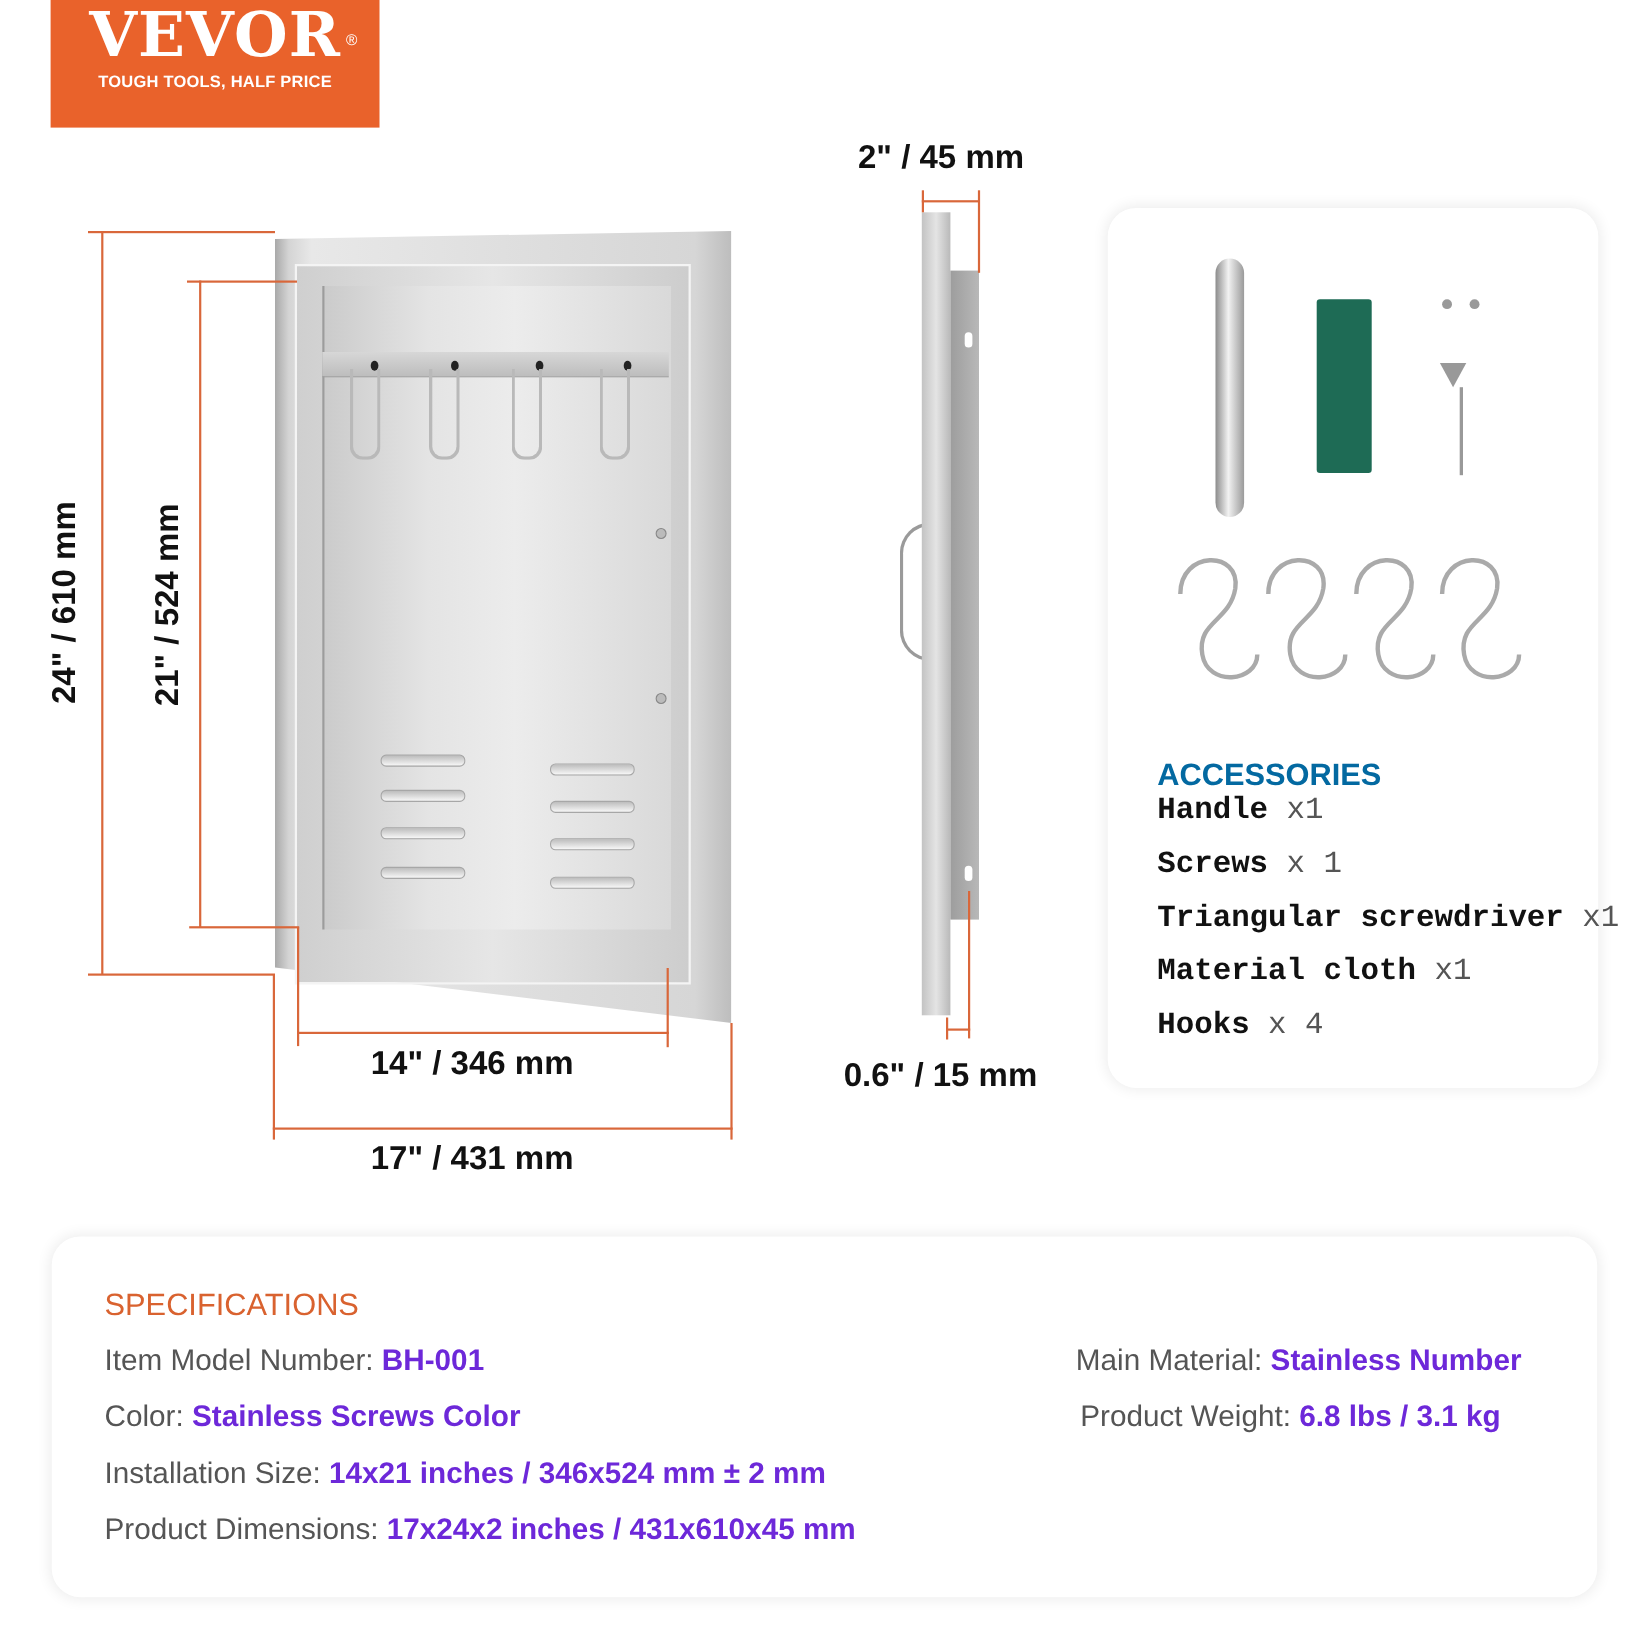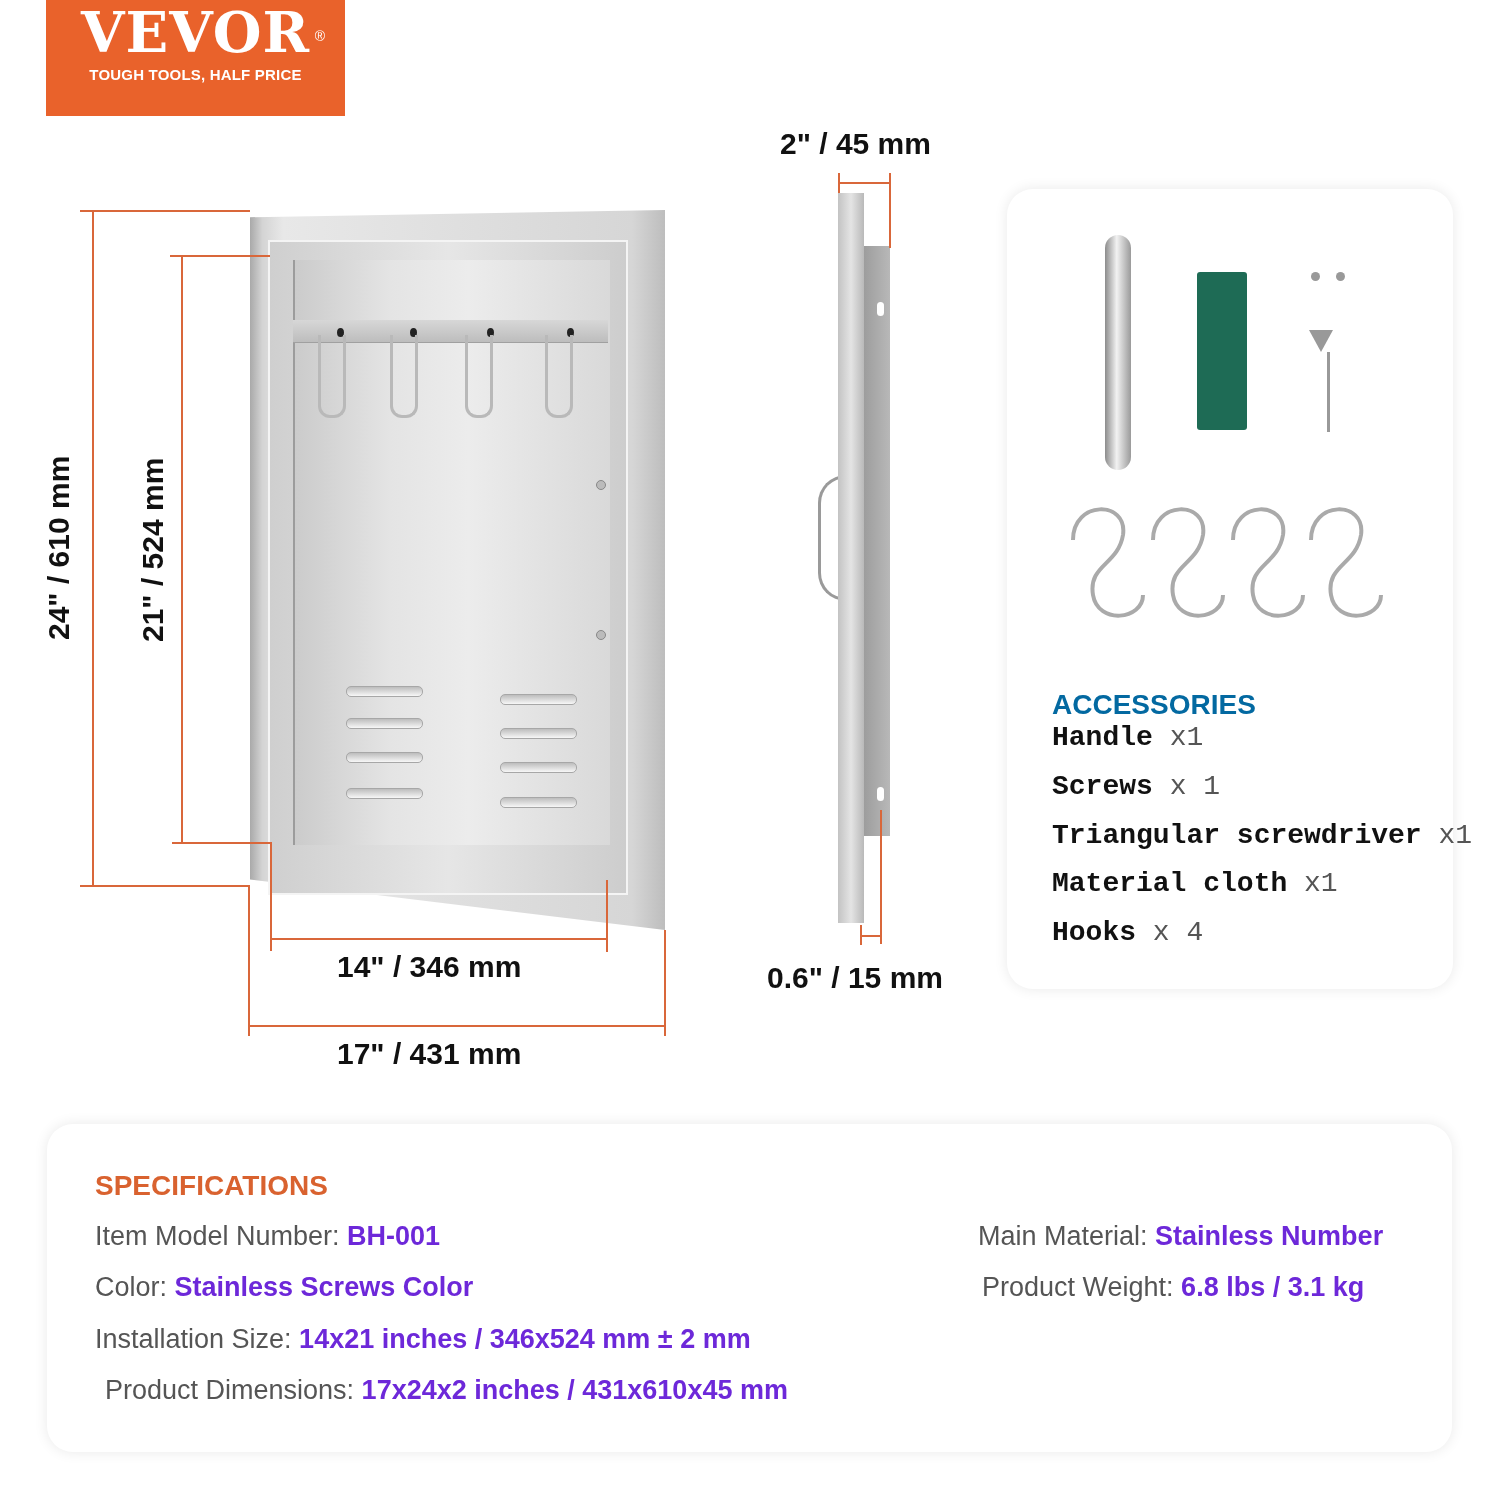--- a/index.html
+++ b/index.html
@@ -38,21 +38,21 @@
   .acc-item .qty { font-weight:normal; color:#555; }
 
   .acc-handle { position:absolute; left:1105px; top:235px; width:26px; height:235px; border-radius:14px; background:linear-gradient(90deg,#8c8c8c,#f2f2f2 45%,#9a9a9a); }
   .acc-cloth { position:absolute; left:1197px; top:272px; width:50px; height:158px; background:#1e6b55; border-radius:3px; }
   .acc-screw { position:absolute; width:9px; height:9px; border-radius:50%; background:#999; }
   .acc-key { position:absolute; left:1309px; top:330px; width:0; height:0; border-left:12px solid transparent; border-right:12px solid transparent; border-top:22px solid #999; }
   .acc-key-shaft { position:absolute; left:1327px; top:352px; width:3px; height:80px; background:#999; }
   .s-hook { position:absolute; top:505px; width:80px; height:115px; }
 
   .spec-card { left:47px; top:1124px; width:1405px; height:328px; }
-  .spec-title { position:absolute; left:95px; top:1170px; font-size:28px; font-weight:bold; color:#d9622f; }
+  .spec-title { position:absolute; left:95px; top:1170px; font-size:28px; font-weight:normal; color:#d9622f; }
   .spec-row { position:absolute; font-size:27px; color:#555; white-space:nowrap; }
   .spec-row b { color:#6d28d9; }
 </style>
 </head>
 <body>
 
 <div class="logo">
   <div class="brand"><span>VEVOR</span><sup>®</sup></div>
   <div class="tag">TOUGH TOOLS, HALF PRICE</div>
 </div>
@@ -143,15 +143,15 @@
 <div class="acc-item" style="top:771px"><span>Screws</span> <span class="qty">x 1</span></div>
 <div class="acc-item" style="top:820px"><span>Triangular screwdriver</span> <span class="qty">x1</span></div>
 <div class="acc-item" style="top:868px"><span>Material cloth</span> <span class="qty">x1</span></div>
 <div class="acc-item" style="top:917px"><span>Hooks</span> <span class="qty">x 4</span></div>
 
 <div class="card spec-card"></div>
 <div class="spec-title">SPECIFICATIONS</div>
 <div class="spec-row" style="left:95px;top:1221px"><span>Item Model Number: </span><b>BH-001</b></div>
 <div class="spec-row" style="left:95px;top:1272px"><span>Color: </span><b>Stainless Screws Color</b></div>
 <div class="spec-row" style="left:95px;top:1324px"><span>Installation Size: </span><b>14x21 inches / 346x524 mm ± 2 mm</b></div>
-<div class="spec-row" style="left:105px;top:1375px"><span>Product Dimensions: </span><b>17x24x2 inches / 431x610x45 mm</b></div>
+<div class="spec-row" style="left:95px;top:1375px"><span>Product Dimensions: </span><b>17x24x2 inches / 431x610x45 mm</b></div>
 <div class="spec-row" style="left:978px;top:1221px"><span>Main Material: </span><b>Stainless Number</b></div>
 <div class="spec-row" style="left:982px;top:1272px"><span>Product Weight: </span><b>6.8 lbs / 3.1 kg</b></div>
 
 </body></html>

